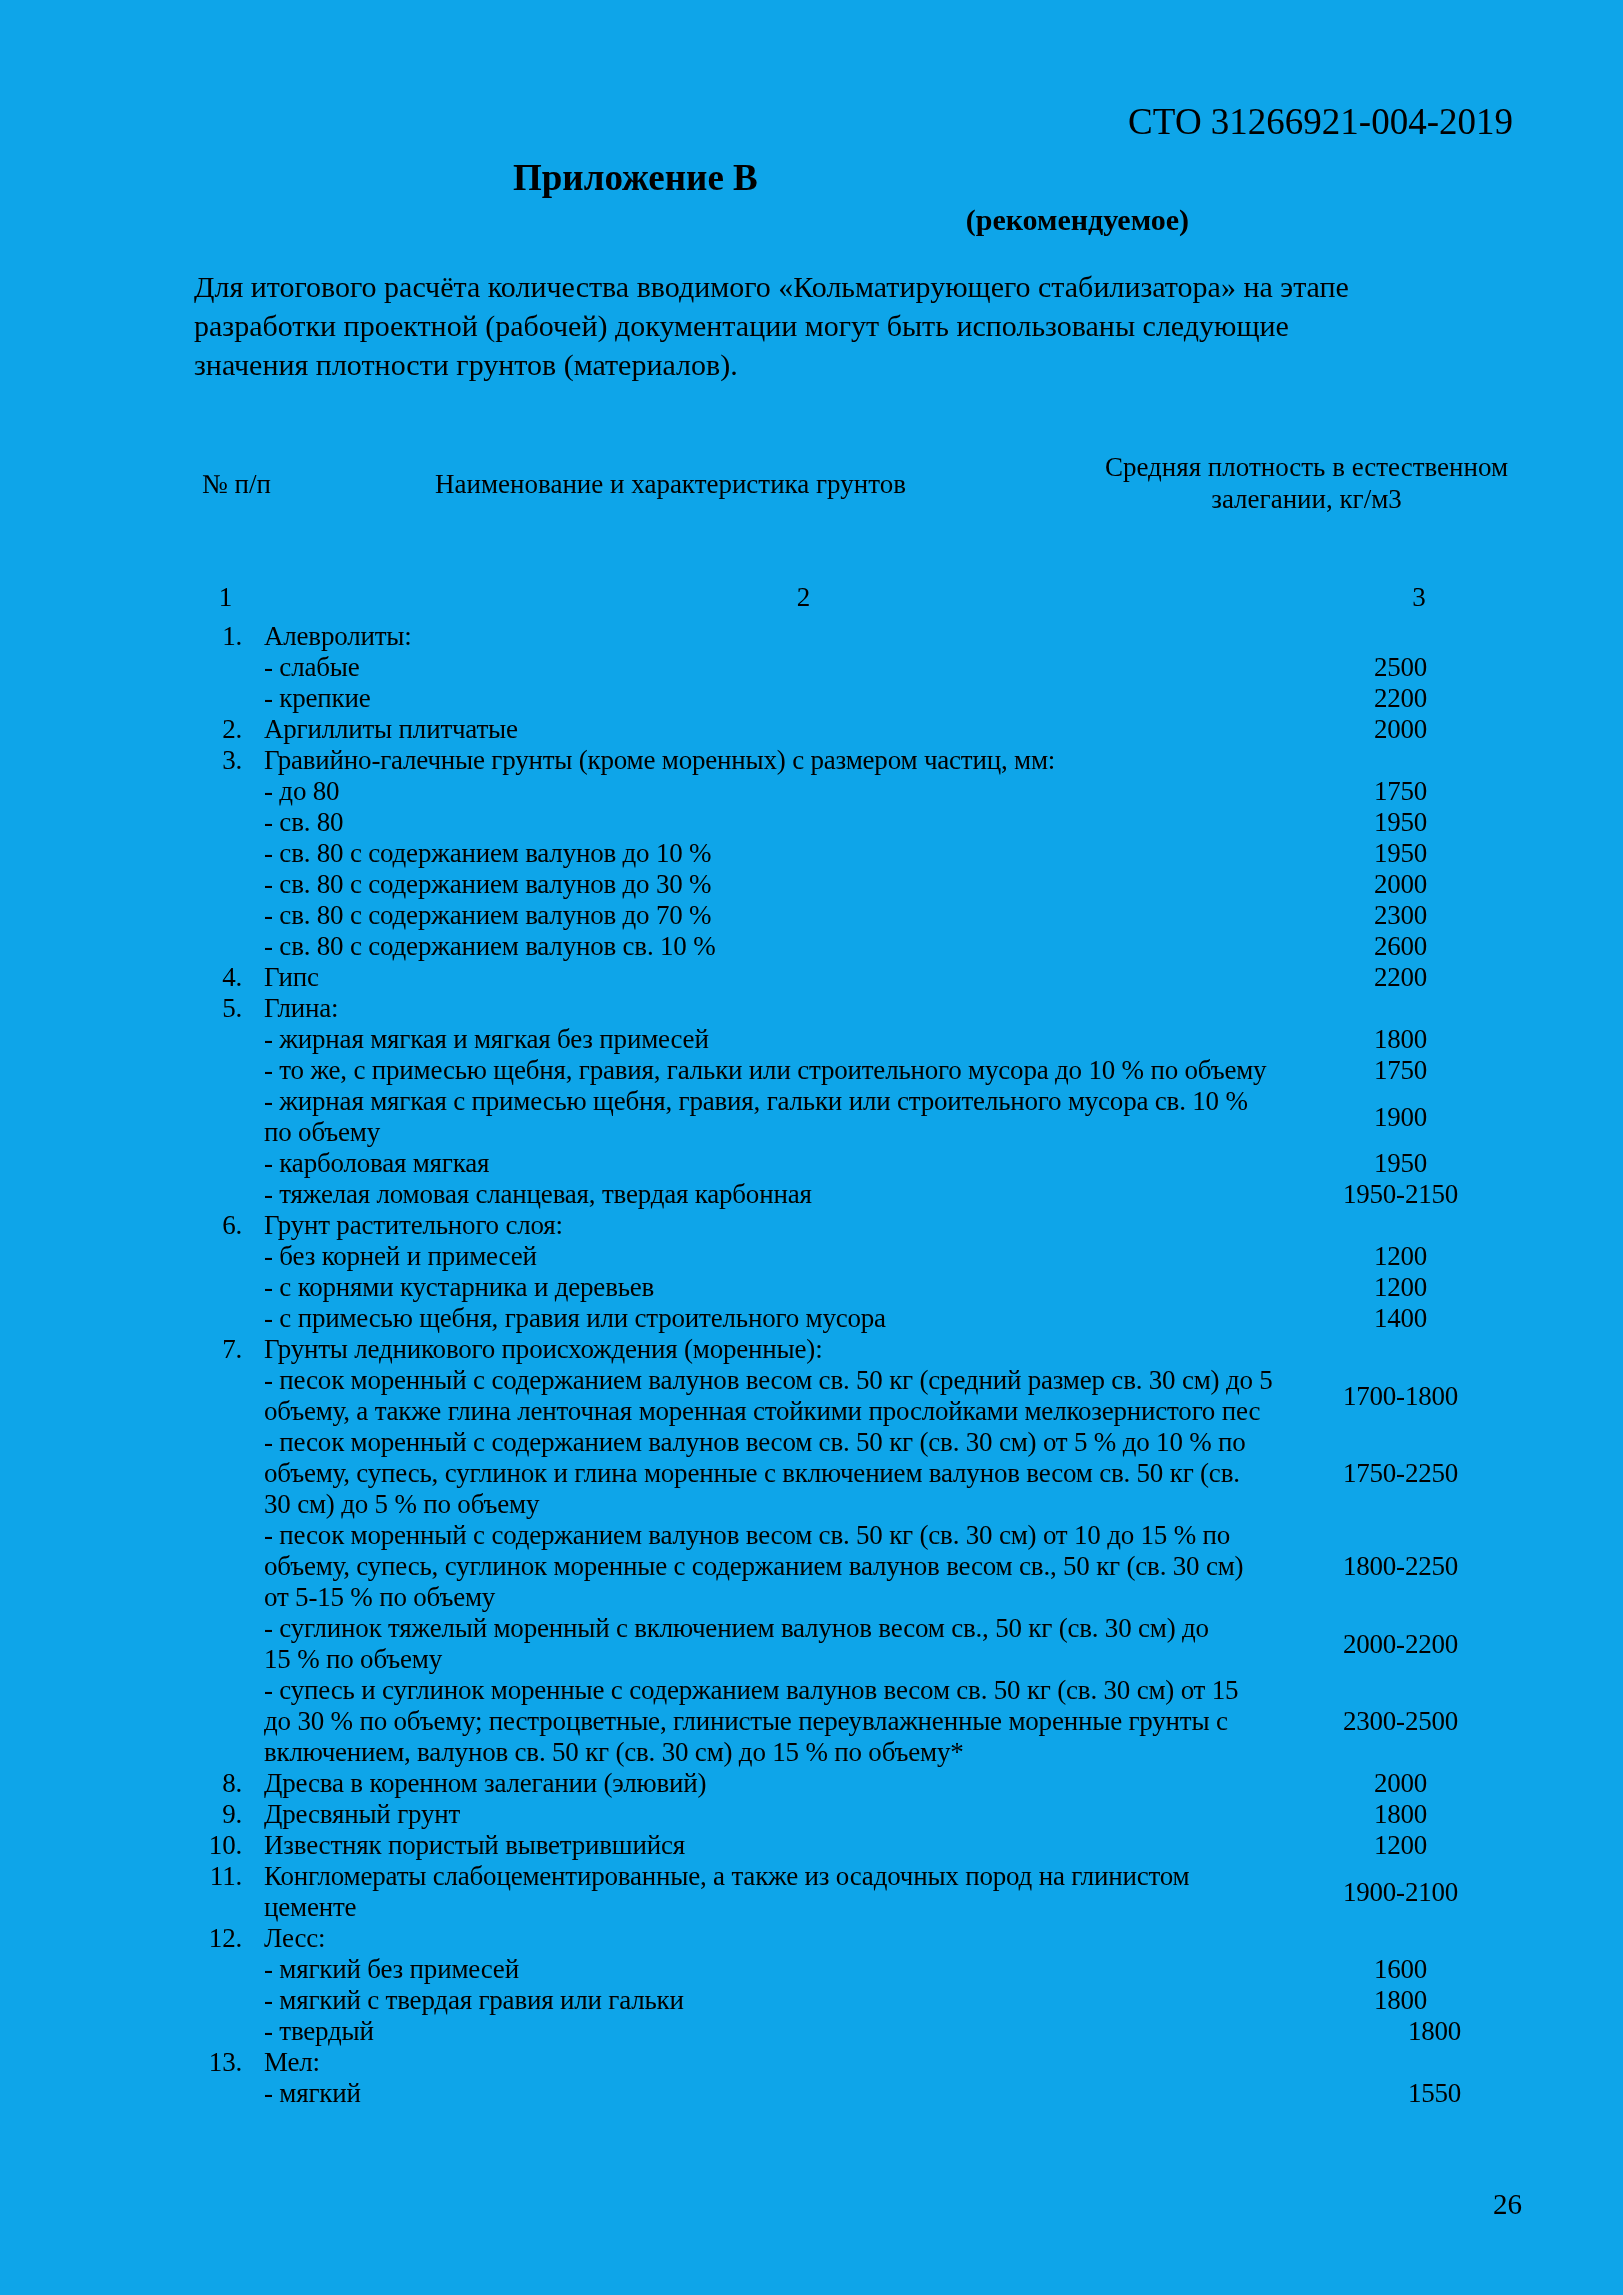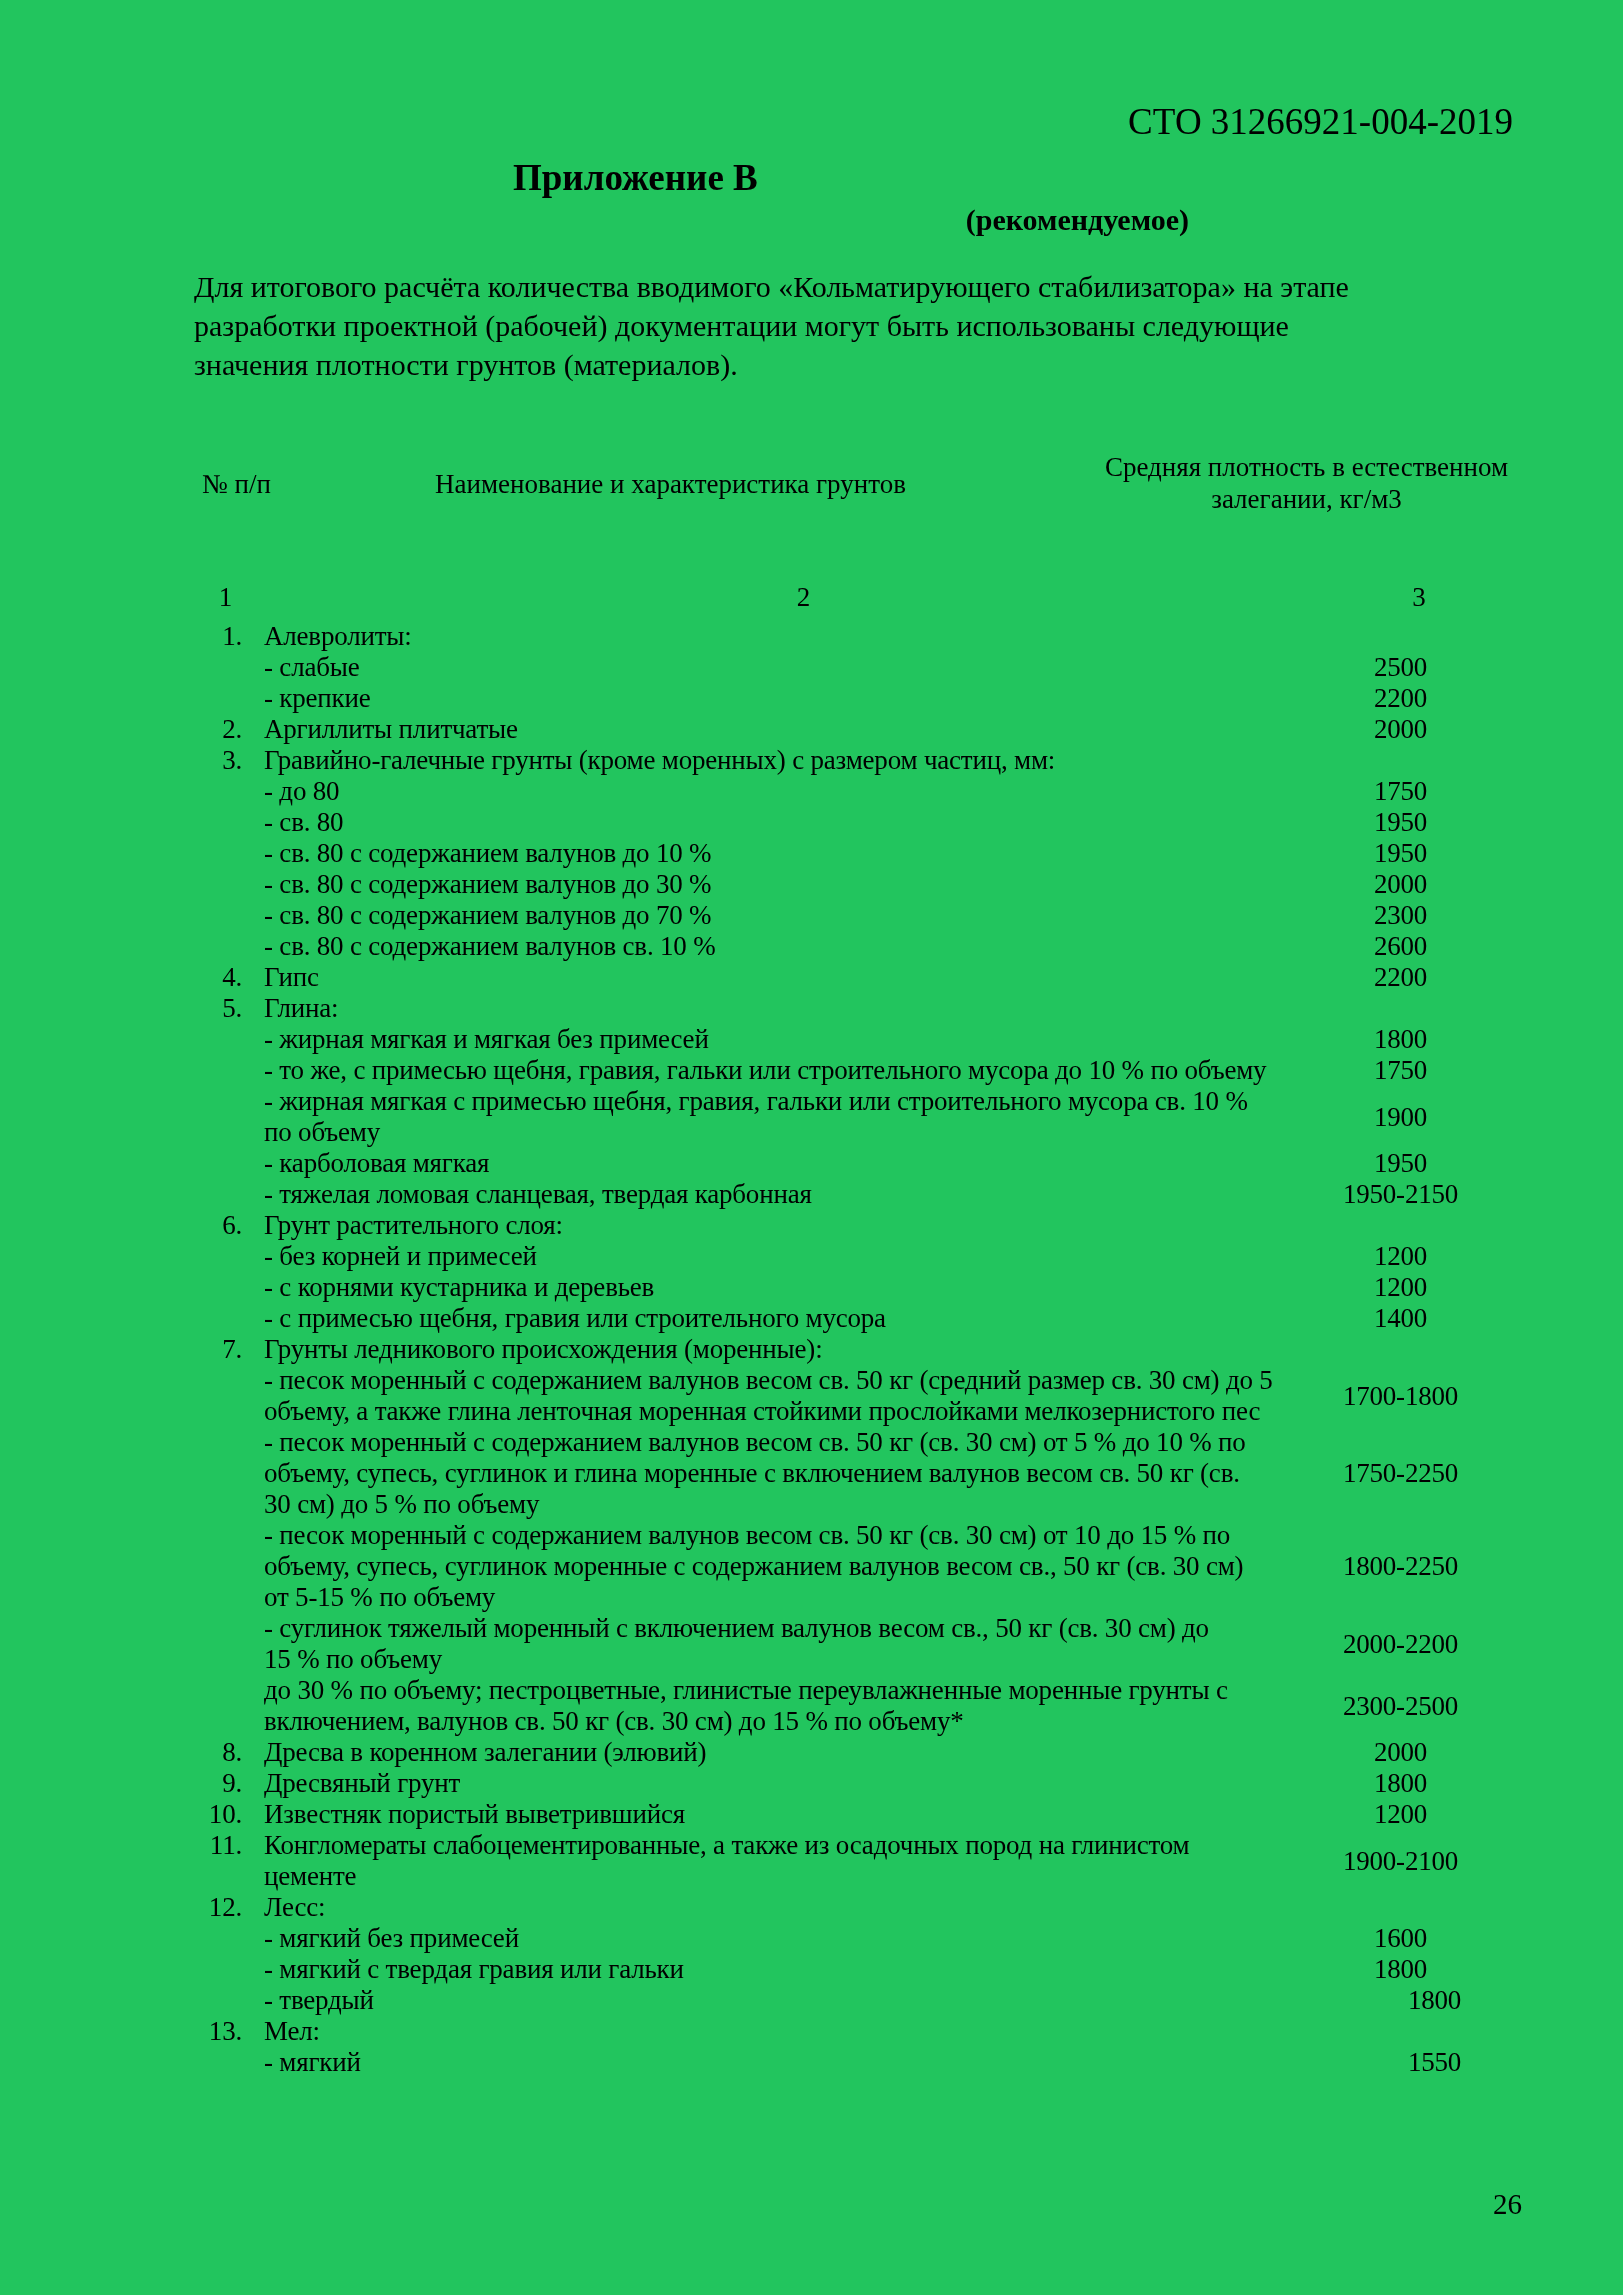--- a/index.html
+++ b/index.html
@@ -1,18 +1,18 @@
 <!DOCTYPE html>
 <html style="font-size:13.5px"><head>
 <meta charset="utf-8">
 <style>
   html,body { margin:0; padding:0; background:#e8e8e8; }
   .page {
     position:relative; width:1623px; height:2295px; margin:0 auto;
-    background:#22c55e; color:#000;
+    background:#0ea5e9; color:#000;
     font-family:"Liberation Serif", "DejaVu Serif", serif;
     overflow:hidden;
   }
   .doc-code {
     position:absolute; top:101px; left:0; width:1513px;
     text-align:right; font-size:37px; line-height:41px; white-space:nowrap;
   }
   .title {
     position:absolute; top:156px; left:513px; width:676px;
     text-align:left; font-size:37px; font-weight:bold; line-height:44px; white-space:nowrap;
@@ -273,20 +273,21 @@
         <div class="num"></div>
         <div class="text">
           <div class="line">- суглинок тяжелый моренный с включением валунов весом св., 50 кг (св. 30 см) до</div>
           <div class="line">15 % по объему</div>
         </div>
         <div class="val">2000-2200</div>
       </div>
       <div class="row">
         <div class="num"></div>
         <div class="text">
+          <div class="line">- супесь и суглинок моренные с содержанием валунов весом св. 50 кг (св. 30 см) от 15</div>
           <div class="line">до 30 % по объему; пестроцветные, глинистые переувлажненные моренные грунты с</div>
           <div class="line">включением, валунов св. 50 кг (св. 30 см) до 15 % по объему*</div>
         </div>
         <div class="val">2300-2500</div>
       </div>
       <div class="row">
         <div class="num">8.</div>
         <div class="text">
           <div class="line">Дресва в коренном залегании (элювий)</div>
         </div>

